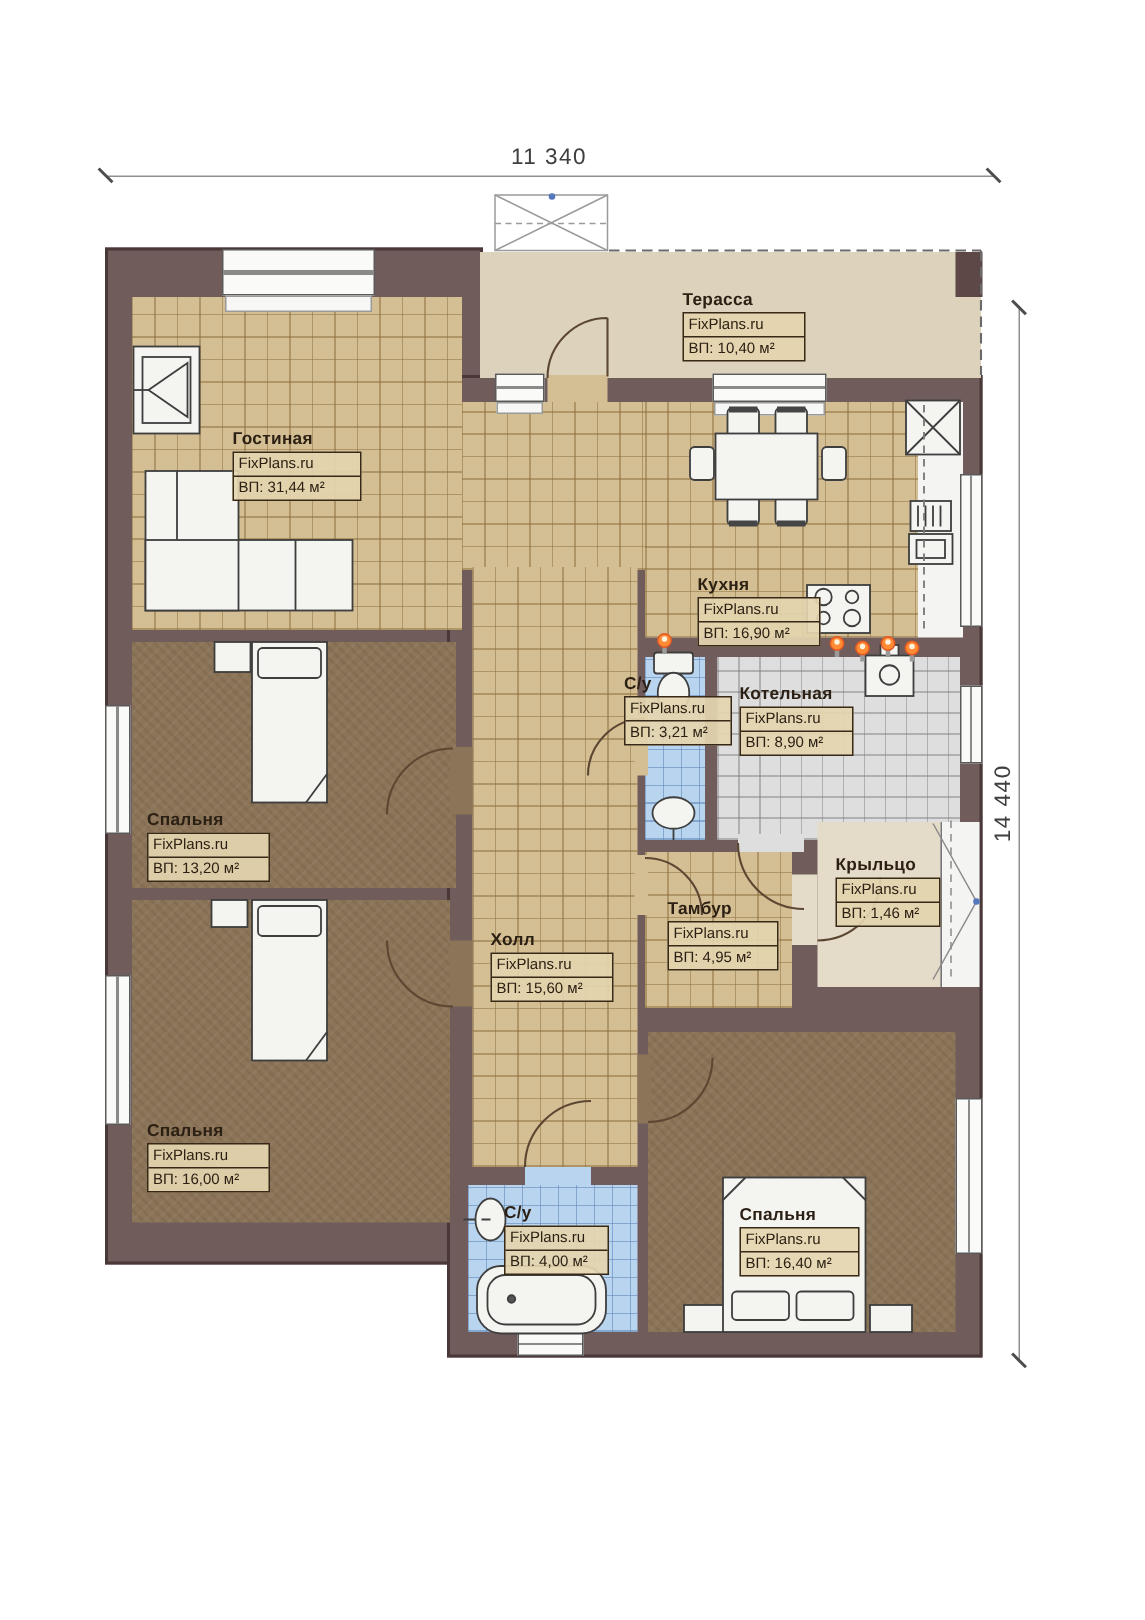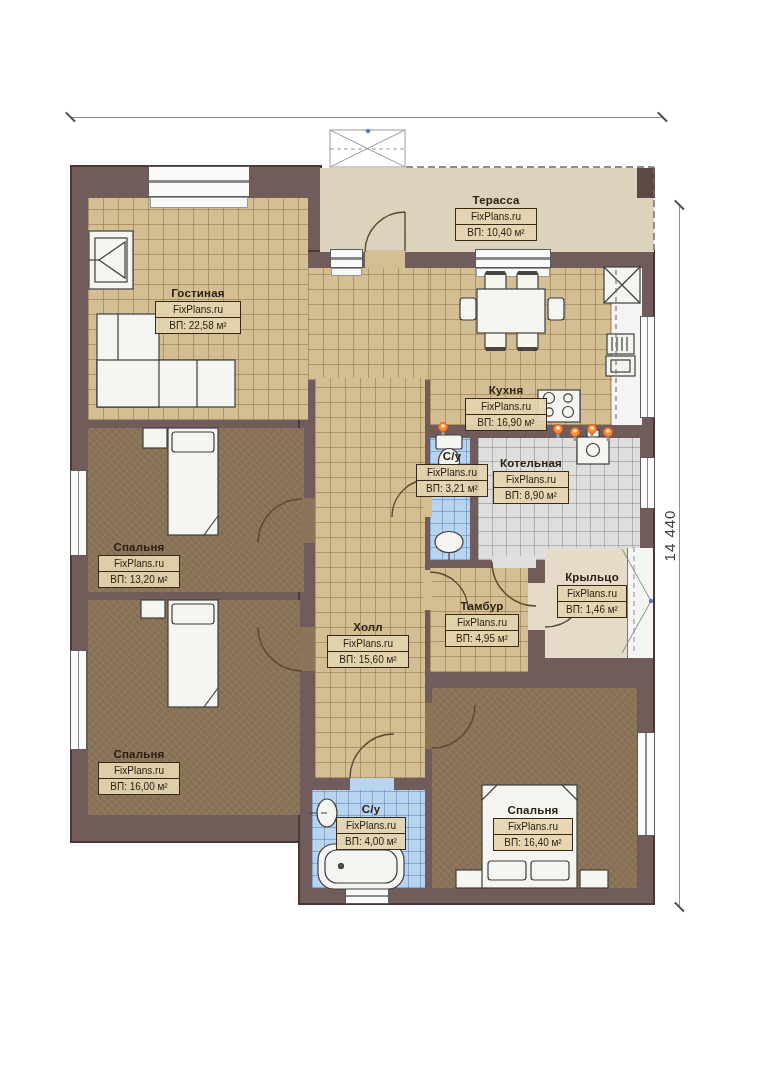--- a/index.html
+++ b/index.html
@@ -32,21 +32,21 @@
   .gap{z-index:3;}
   
   .win-h{background:#fafaf8;border:1px solid #5a5a5a;z-index:3;
     background-image:linear-gradient(to bottom,transparent 44%,#8a8a8a 44%,#8a8a8a 56%,transparent 56%);}
   .win-v{background:#fafaf8;border:1px solid #5a5a5a;z-index:3;
     background-image:linear-gradient(to right,transparent 44%,#8a8a8a 44%,#8a8a8a 56%,transparent 56%);}
   .sill{background:#f7f7f5;border:1px solid #9a9a9a;z-index:3;}
   
   #linework{position:absolute;left:0;top:0;z-index:4;pointer-events:none;}
   
-  .room-label{position:absolute;transform:translateX(-50%);z-index:5;text-align:center;}
+  .room-label{position:absolute;transform:translateX(-50%);z-index:5;text-align:left;}
   .room-title{font-size:11.5px;font-weight:bold;color:#2b2013;line-height:13px;margin-bottom:1px;
     letter-spacing:.2px;white-space:nowrap;}
   .lbl-box{border:1.5px solid #372817;background:rgba(228,213,175,.92);}
   .lbl-row{font-size:10px;color:#2b2013;line-height:15px;white-space:nowrap;padding:0 3px;}
   .lbl-row.area{border-top:1.4px solid #372817;}
   
   .dim-line{background:#8f8f8f;z-index:5;}
   .dim-tick{width:13px;height:1.6px;background:#4d4d4d;transform:rotate(45deg);z-index:5;}
   .dim-text{font-size:15px;color:#3f3f3f;letter-spacing:1px;z-index:5;white-space:nowrap;}
 </style>
@@ -247,21 +247,21 @@
     <div class="lbl-box" style="width:80px;">
       <div class="lbl-row">FixPlans.ru</div>
       <div class="lbl-row area">ВП: 10,40 м²</div>
     </div>
   </div>
 
   <div class="room-label" style="left:198px;top:287px;">
     <div class="room-title">Гостиная</div>
     <div class="lbl-box" style="width:84px;">
       <div class="lbl-row">FixPlans.ru</div>
-      <div class="lbl-row area">ВП: 22,58 м²</div>
+      <div class="lbl-row area">ВП: 31,44 м²</div>
     </div>
   </div>
 
   <div class="room-label" style="left:506px;top:336px;margin-top:48px;">
     <div class="room-title">Кухня</div>
     <div class="lbl-box" style="width:80px;">
       <div class="lbl-row">FixPlans.ru</div>
       <div class="lbl-row area">ВП: 16,90 м²</div>
     </div>
   </div>
@@ -334,19 +334,20 @@
     <div class="room-title">Спальня</div>
     <div class="lbl-box" style="width:78px;">
       <div class="lbl-row">FixPlans.ru</div>
       <div class="lbl-row area">ВП: 16,40 м²</div>
     </div>
   </div>
 
   <div class="abs dim-line" style="left:70px;top:117px;width:592px;height:1px;"></div>
   <div class="abs dim-tick" style="left:64px;top:116px;"></div>
   <div class="abs dim-tick" style="left:656px;top:116px;"></div>
+  <div class="abs dim-text" style="left:70px;top:96px;width:592px;text-align:center;">11 340</div>
 
   <div class="abs dim-line" style="left:679px;top:205px;width:1px;height:703px;"></div>
   <div class="abs dim-tick" style="left:673px;top:204px;"></div>
   <div class="abs dim-tick" style="left:673px;top:906px;"></div>
   <div class="abs dim-text" style="left:619px;top:527px;width:100px;text-align:center;transform:rotate(-90deg);">14 440</div>
 
 </div>
 
 </body></html>

